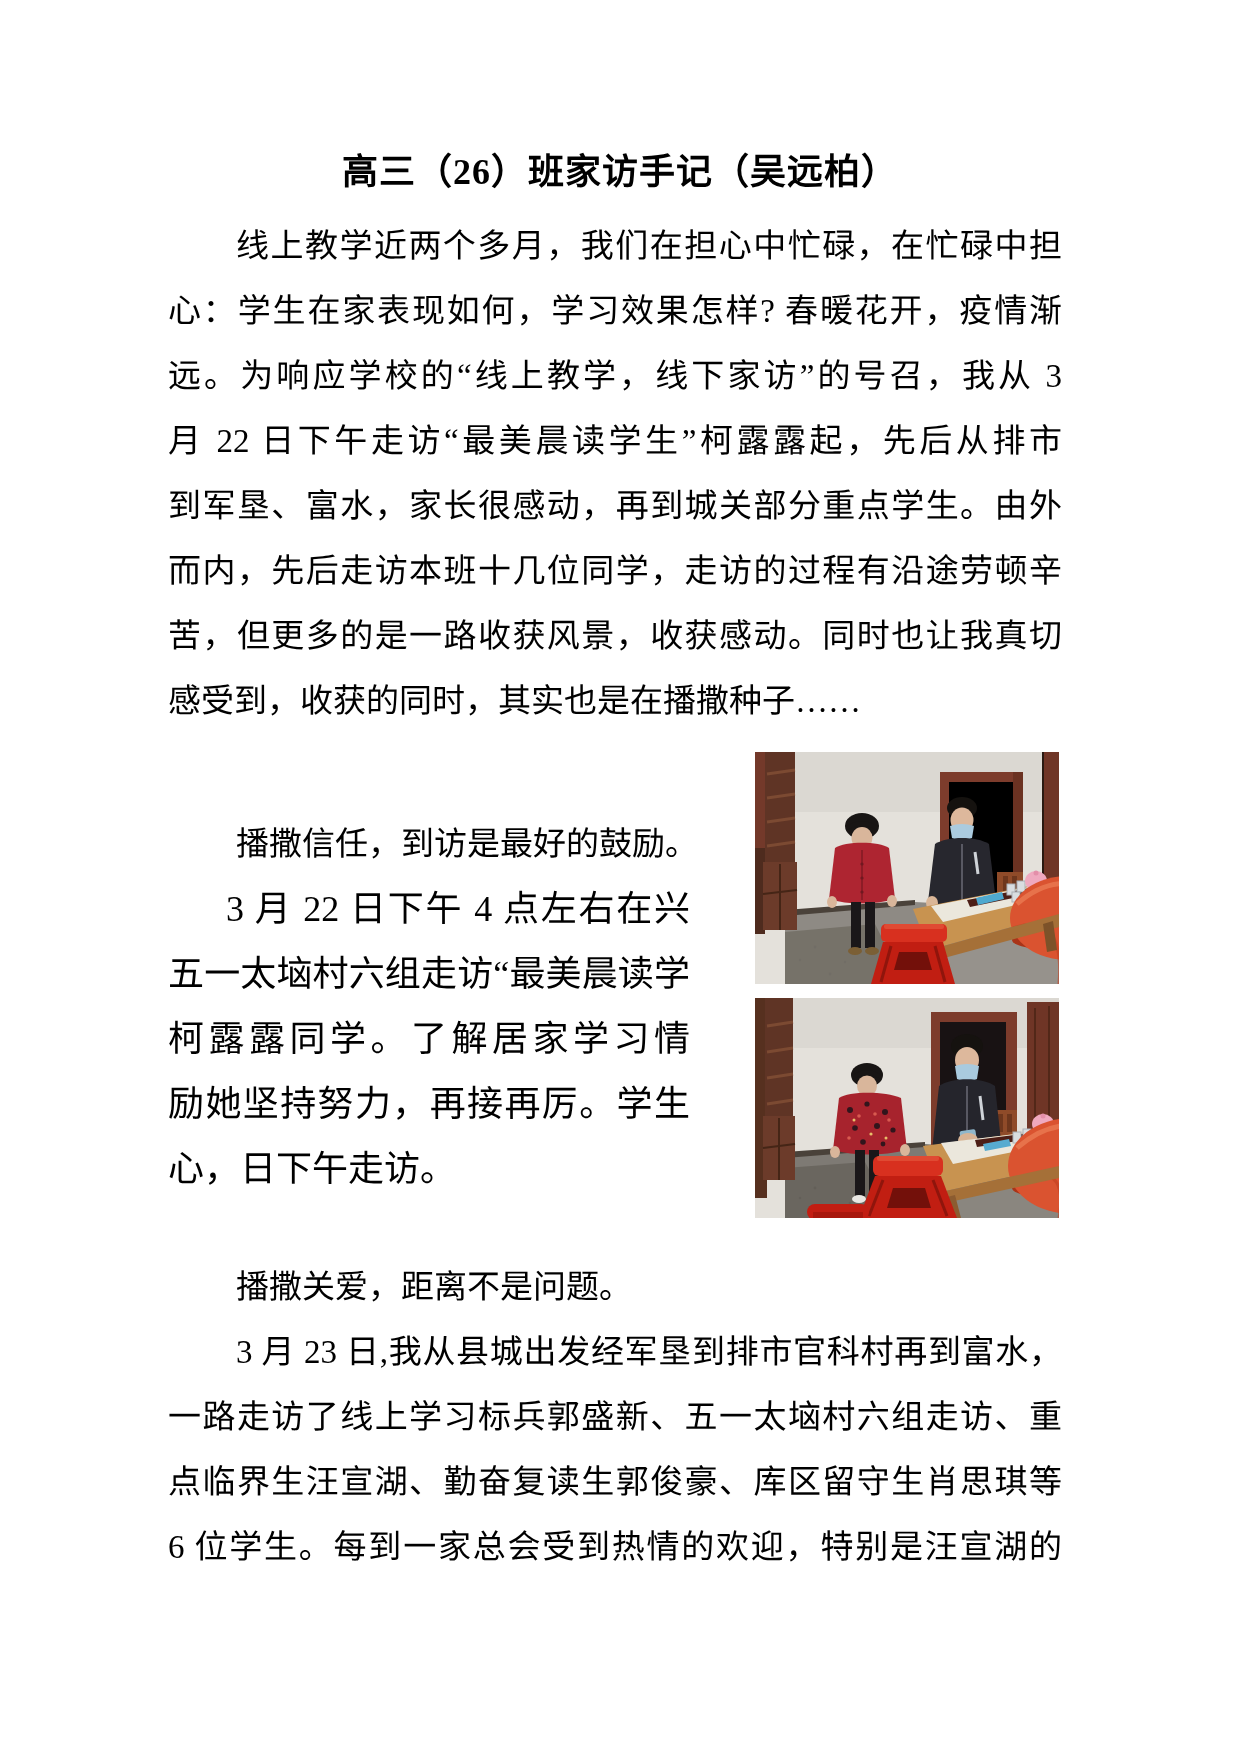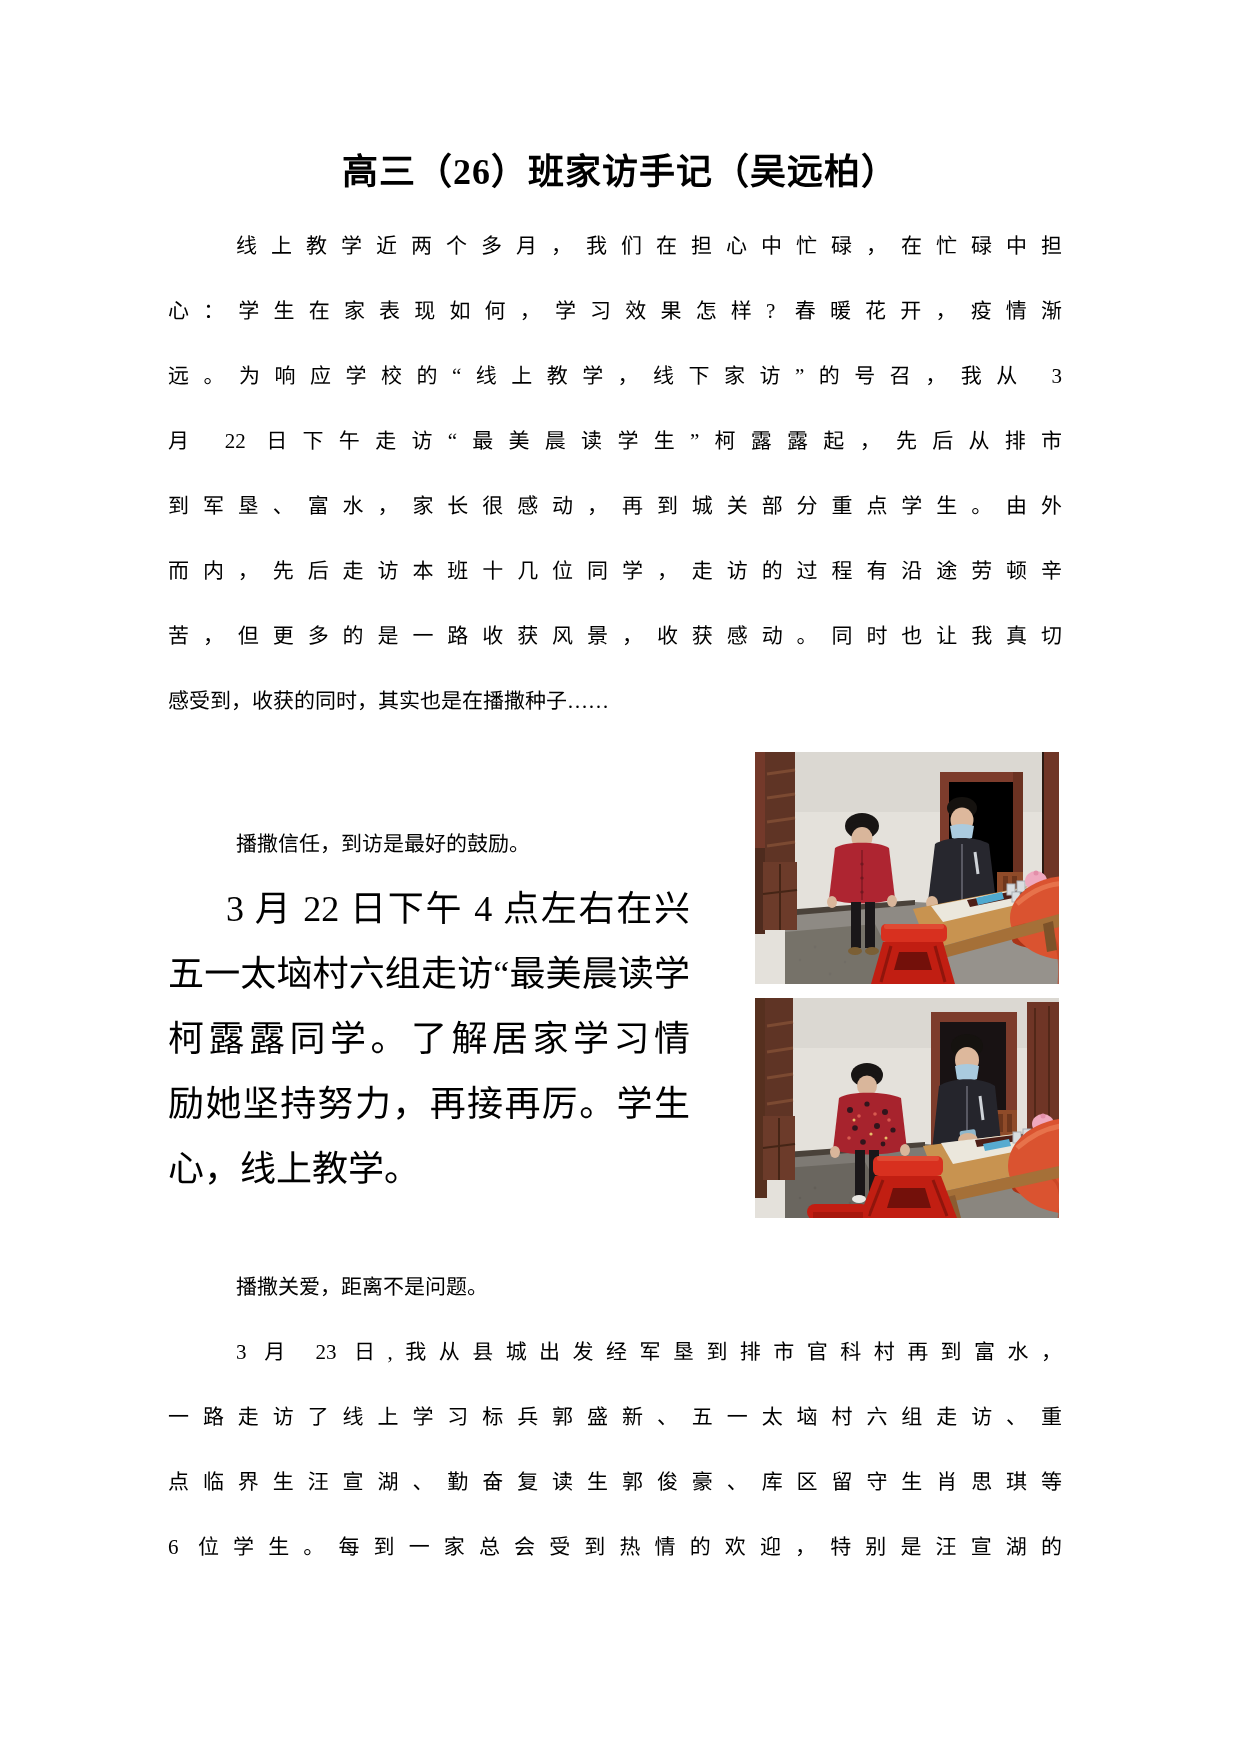--- a/index.html
+++ b/index.html
@@ -13,21 +13,21 @@
   }
   .doc-title{
     position:absolute;top:146px;left:0;width:100%;
     height:52px;line-height:52px;
     text-align:center;
     font-size:36px;font-weight:bold;letter-spacing:1px;
   }
   .t-line{
     position:absolute;left:168px;width:894px;
     height:65px;line-height:65px;
-    font-size:21px;
+    font-size:33px;
     overflow:hidden;
     text-justify:inter-character;
   }
   .fill{text-align:justify;text-align-last:justify;}
   .ind{text-indent:68px;}
   .narrow{width:522px;font-size:36px;}
   .narrow.ind{text-indent:58px;}
   .photo{
     position:absolute;left:755px;
     overflow:hidden;
@@ -51,21 +51,21 @@
   <div class="t-line fill" style="top:474px">到军垦、富水，家长很感动，再到城关部分重点学生。由外</div>
   <div class="t-line fill" style="top:604px">苦，但更多的是一路收获风景，收获感动。同时也让我真切</div>
   <div class="t-line fill" style="top:539px">而内，先后走访本班十几位同学，走访的过程有沿途劳顿辛</div>
   <div class="t-line" style="top:669px">感受到，收获的同时，其实也是在播撒种子……</div>
 
   <div class="t-line ind" style="top:812px">播撒信任，到访是最好的鼓励。</div>
   <div class="t-line narrow fill ind" style="top:877px">3 月 22 日下午 4 点左右在兴国镇</div>
   <div class="t-line narrow fill" style="top:942px">五一太垴村六组走访“最美晨读学生”</div>
   <div class="t-line narrow fill" style="top:1007px">柯露露同学。了解居家学习情况，鼓</div>
   <div class="t-line narrow fill" style="top:1072px">励她坚持努力，再接再厉。学生很开</div>
-  <div class="t-line narrow" style="top:1137px">心，线上教学。</div>
+  <div class="t-line narrow" style="top:1137px">心，日下午走访。</div>
 
   <div class="photo" id="photo1" role="img" aria-label="家访照片一：老师（深色外套、蓝色口罩）与身穿红色外套的学生在家中客厅合影，旁有木桌、红色菜罩与红色塑料凳">
     <svg width="304" height="232" viewBox="0 0 304 232" xmlns="http://www.w3.org/2000/svg">
 
       <rect x="0" y="0" width="304" height="232" fill="#e4e1db"></rect>
       <rect x="0" y="0" width="304" height="60" fill="#dbd8d2"></rect>
 
       <polygon points="30,162 160,150 304,158 304,232 30,232" fill="#8e8a84"></polygon>
       <polygon points="30,180 120,172 150,232 30,232" fill="#767269"></polygon>
       <polygon points="140,200 304,180 304,232 140,232" fill="#96928c"></polygon>

